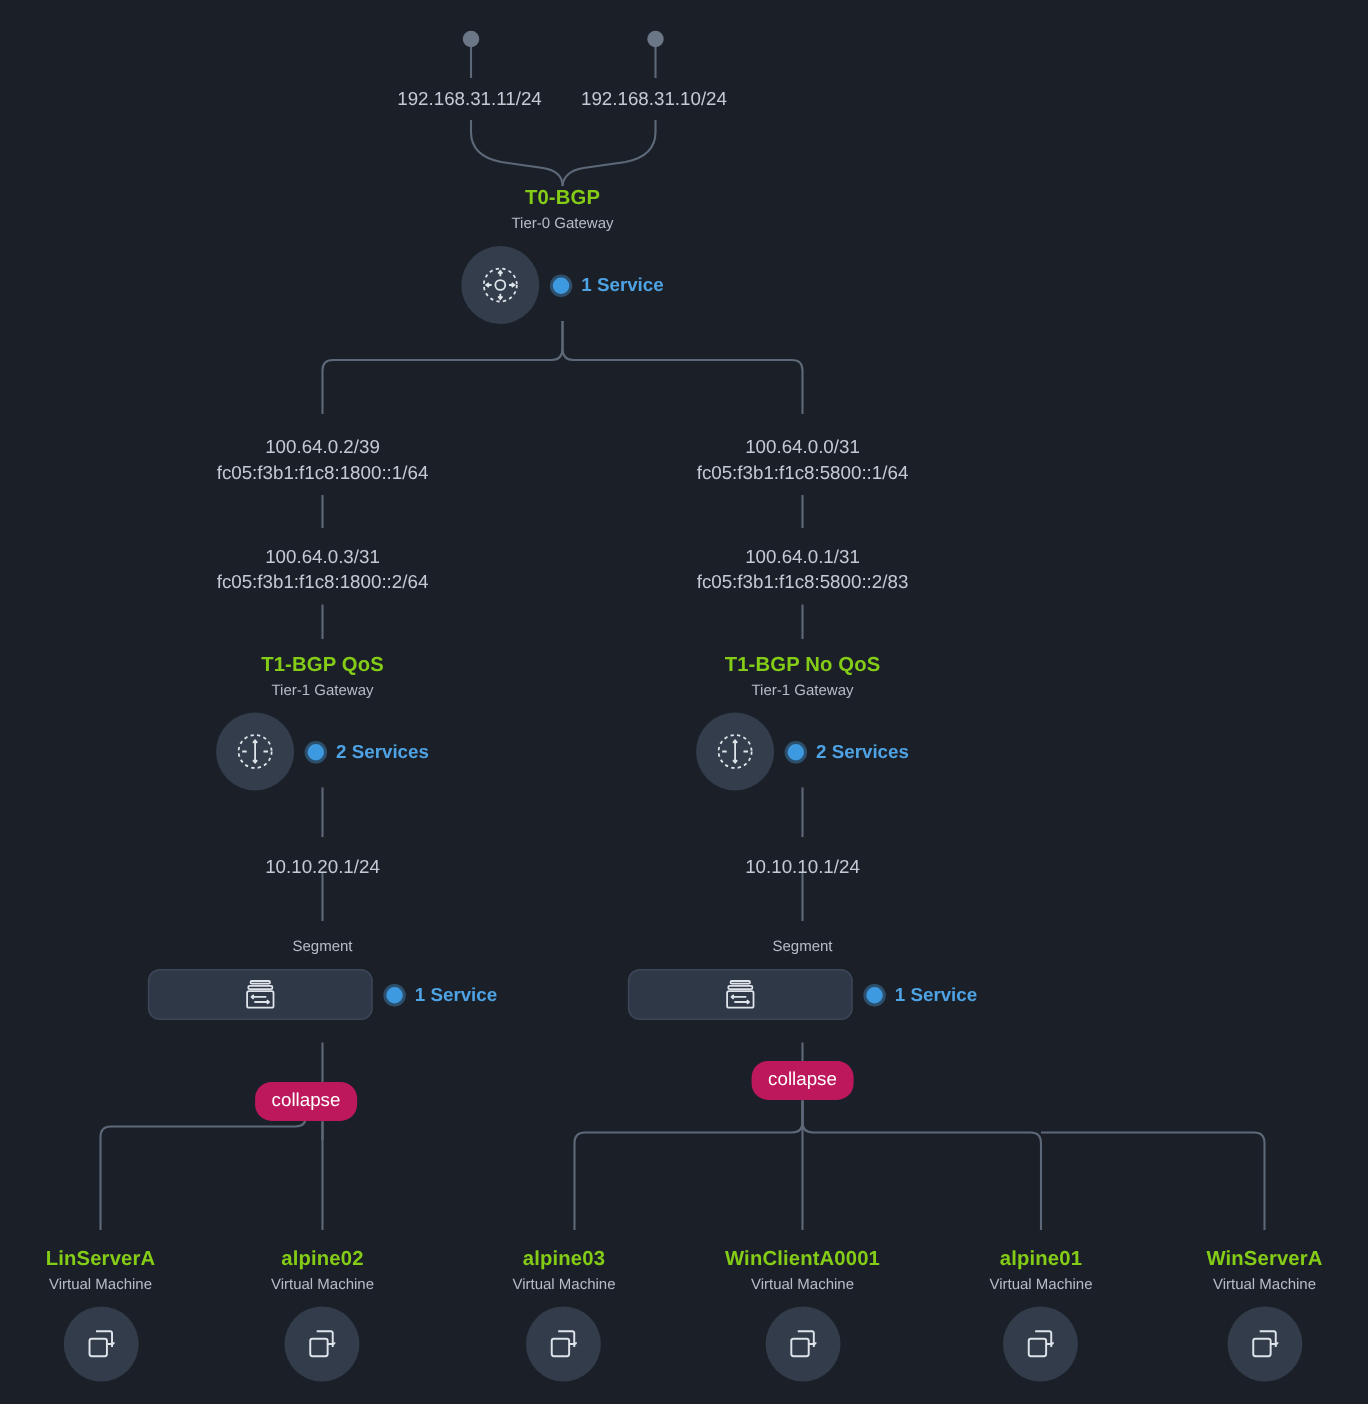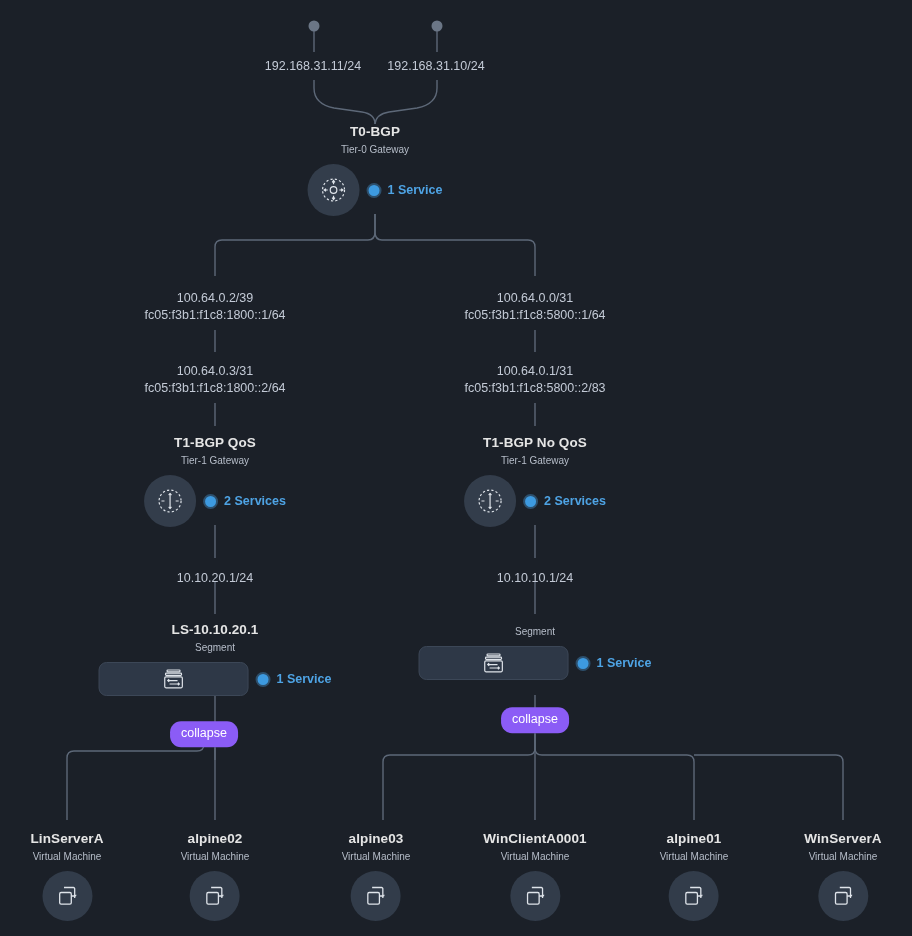--- a/index.html
+++ b/index.html
@@ -31,21 +31,21 @@
   
   .node {
     position: absolute;
     transform: translateX(-50%);
     text-align: center;
     white-space: nowrap;
   }
   .node-title {
     font-size: 13.5px;
     font-weight: bold;
-    color: #e5e5e5;
+    color: #84cc16;
     letter-spacing: .1px;
     line-height: 16px;
   }
   .node-subtitle {
     font-size: 10px;
     color: #b6bdc9;
     line-height: 15px;
     margin-top: 2px;
   }
   
@@ -103,21 +103,21 @@
   .service-label {
     font-size: 12.5px;
     color: #4ea3e4;
     margin-left: 6px;
     line-height: 15px;
   }
   
   .collapse-pill {
     position: absolute;
     transform: translate(-50%, -50%);
-    background: #8b5cf6;
+    background: #be185d;
     color: #ffffff;
     font-size: 12.5px;
     line-height: 1;
     padding: 6px 11px 7px;
     border-radius: 11px;
     cursor: pointer;
     white-space: nowrap;
   }
   
   .edge-label {
@@ -258,21 +258,20 @@
           </svg>
         </div>
         <div class="service-badge">
           <span class="service-dot"></span>
           <span class="service-label">2 Services</span>
         </div>
       </div>
     </div>
 
     <div class="node" style="left:215px; top:622px;">
-      <div class="node-title">LS-10.10.20.1</div>
       <div class="node-subtitle">Segment</div>
       <div class="icon-row">
         <div class="segment-box">
           <svg width="24" height="24" viewBox="0 0 24 24" fill="none" stroke="#dfe4ea" stroke-width="1.2">
             <rect x="5.5" y="3" width="13" height="1.8" rx="0.8"></rect>
             <rect x="4" y="6.2" width="16" height="2.2" rx="0.8"></rect>
             <rect x="3.2" y="9.8" width="17.6" height="11" rx="1.2"></rect>
             <path d="M6.2 13.6 L16 13.6 M7.6 12.3 L6.2 13.6 L7.6 14.9"></path>
             <path d="M17.8 17 L8 17 M16.4 15.7 L17.8 17 L16.4 18.3"></path>
           </svg>

